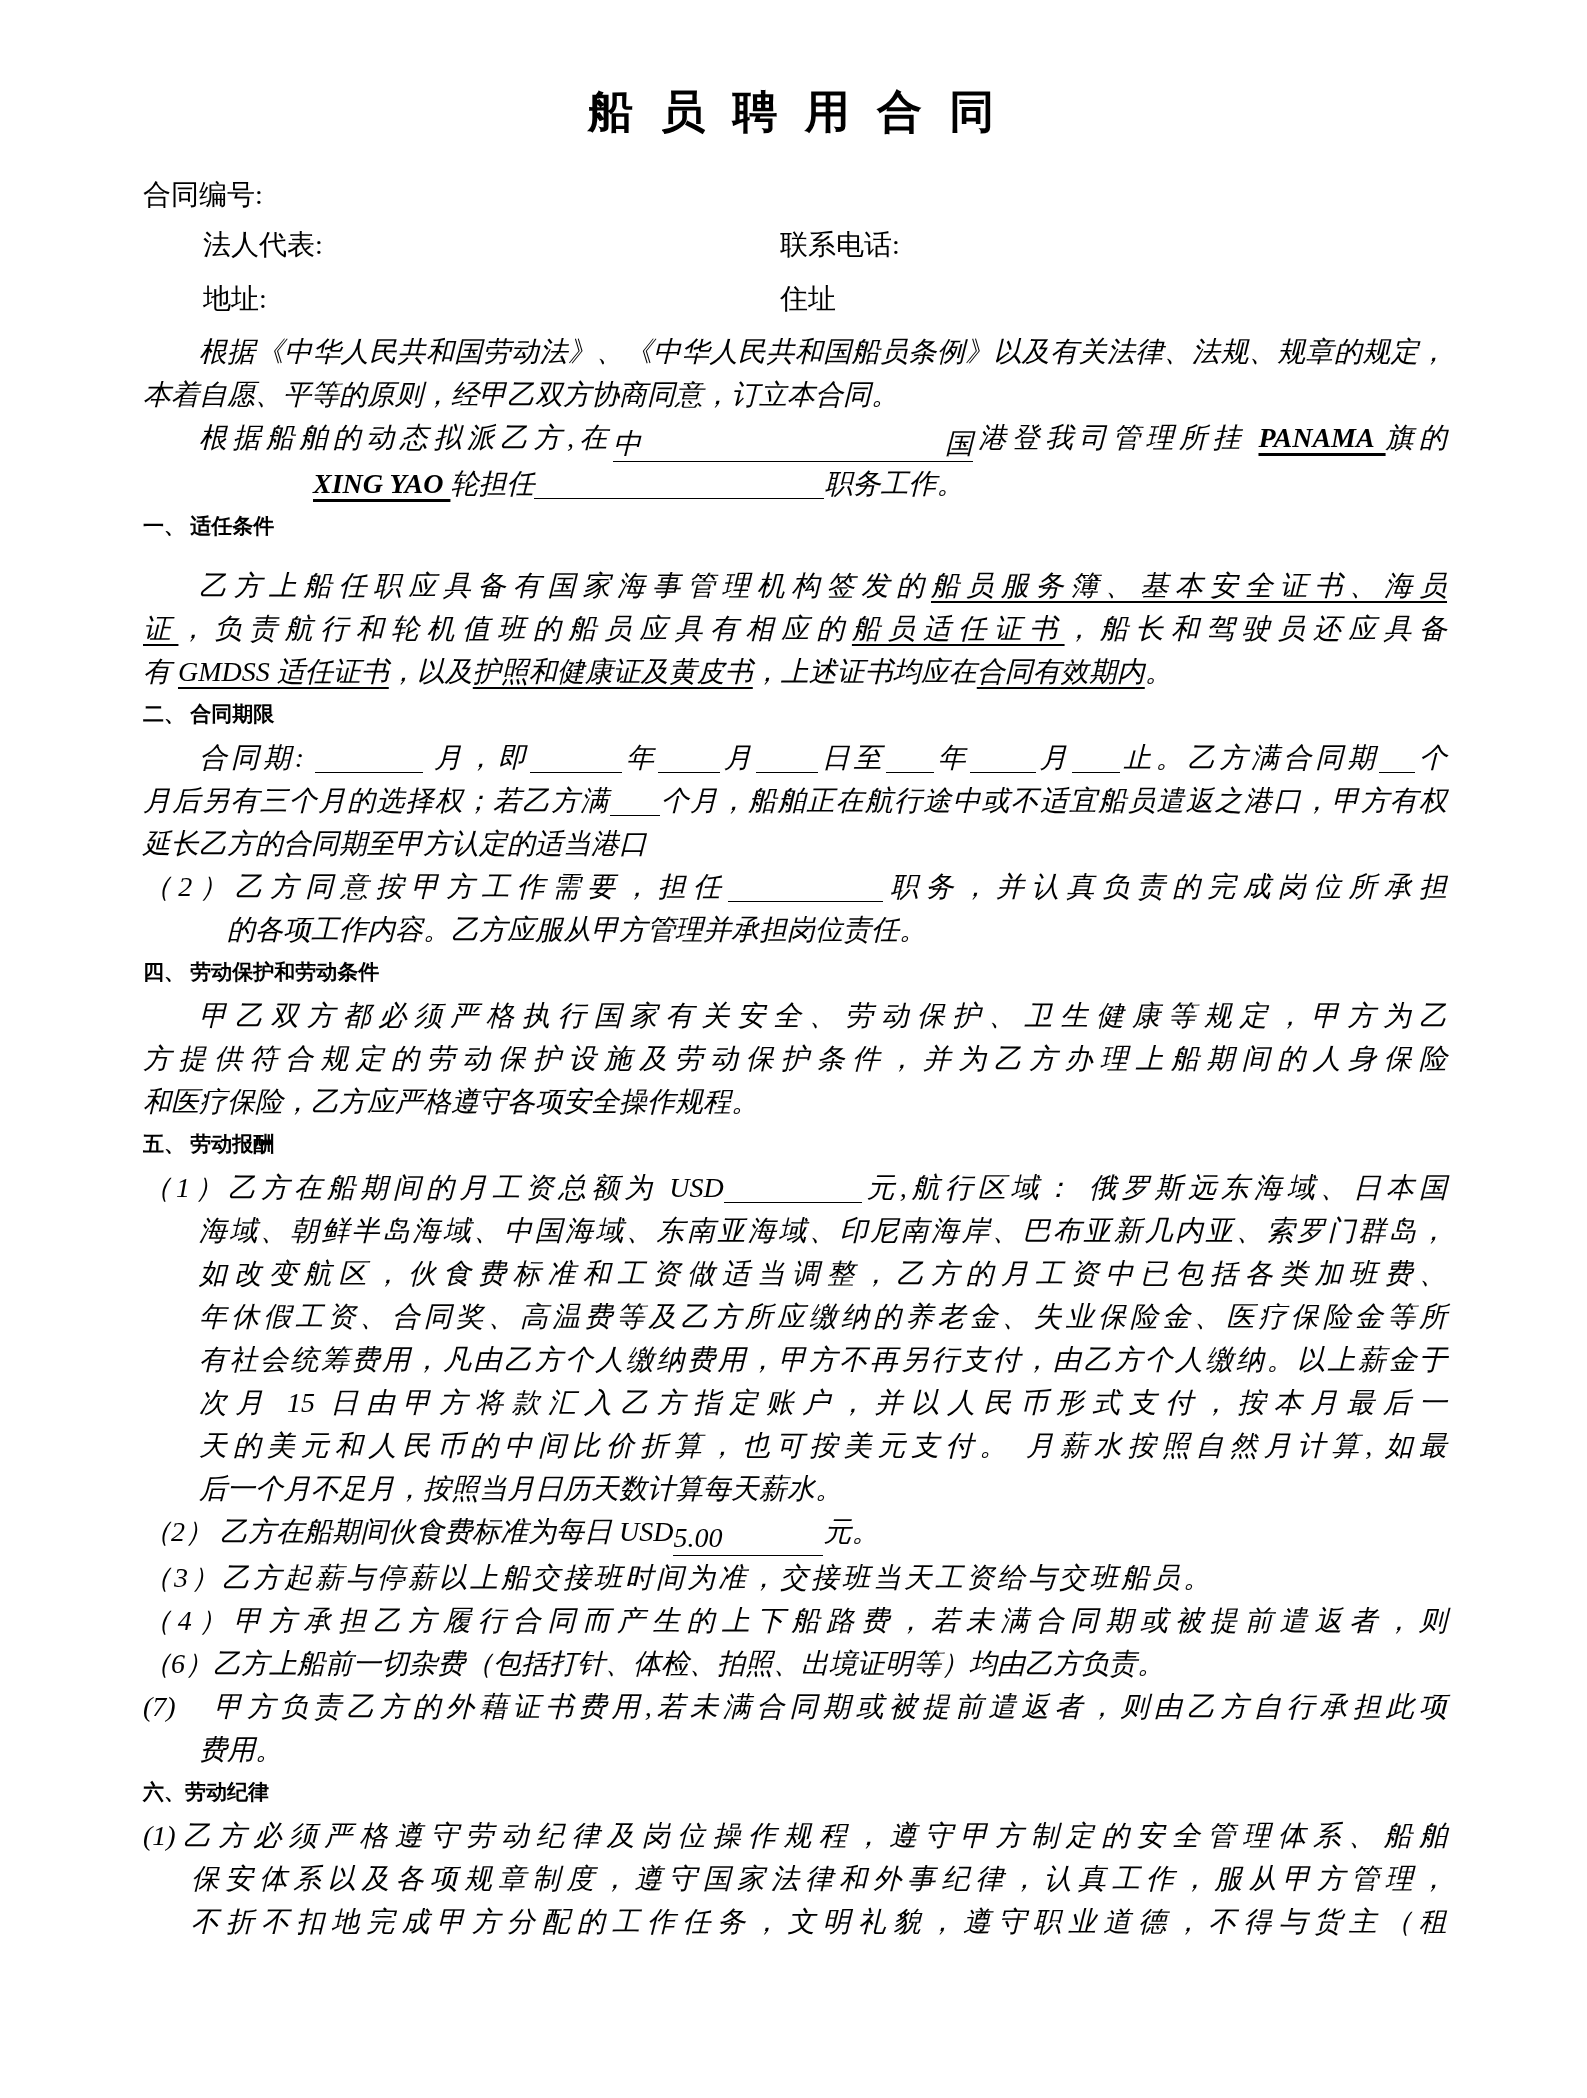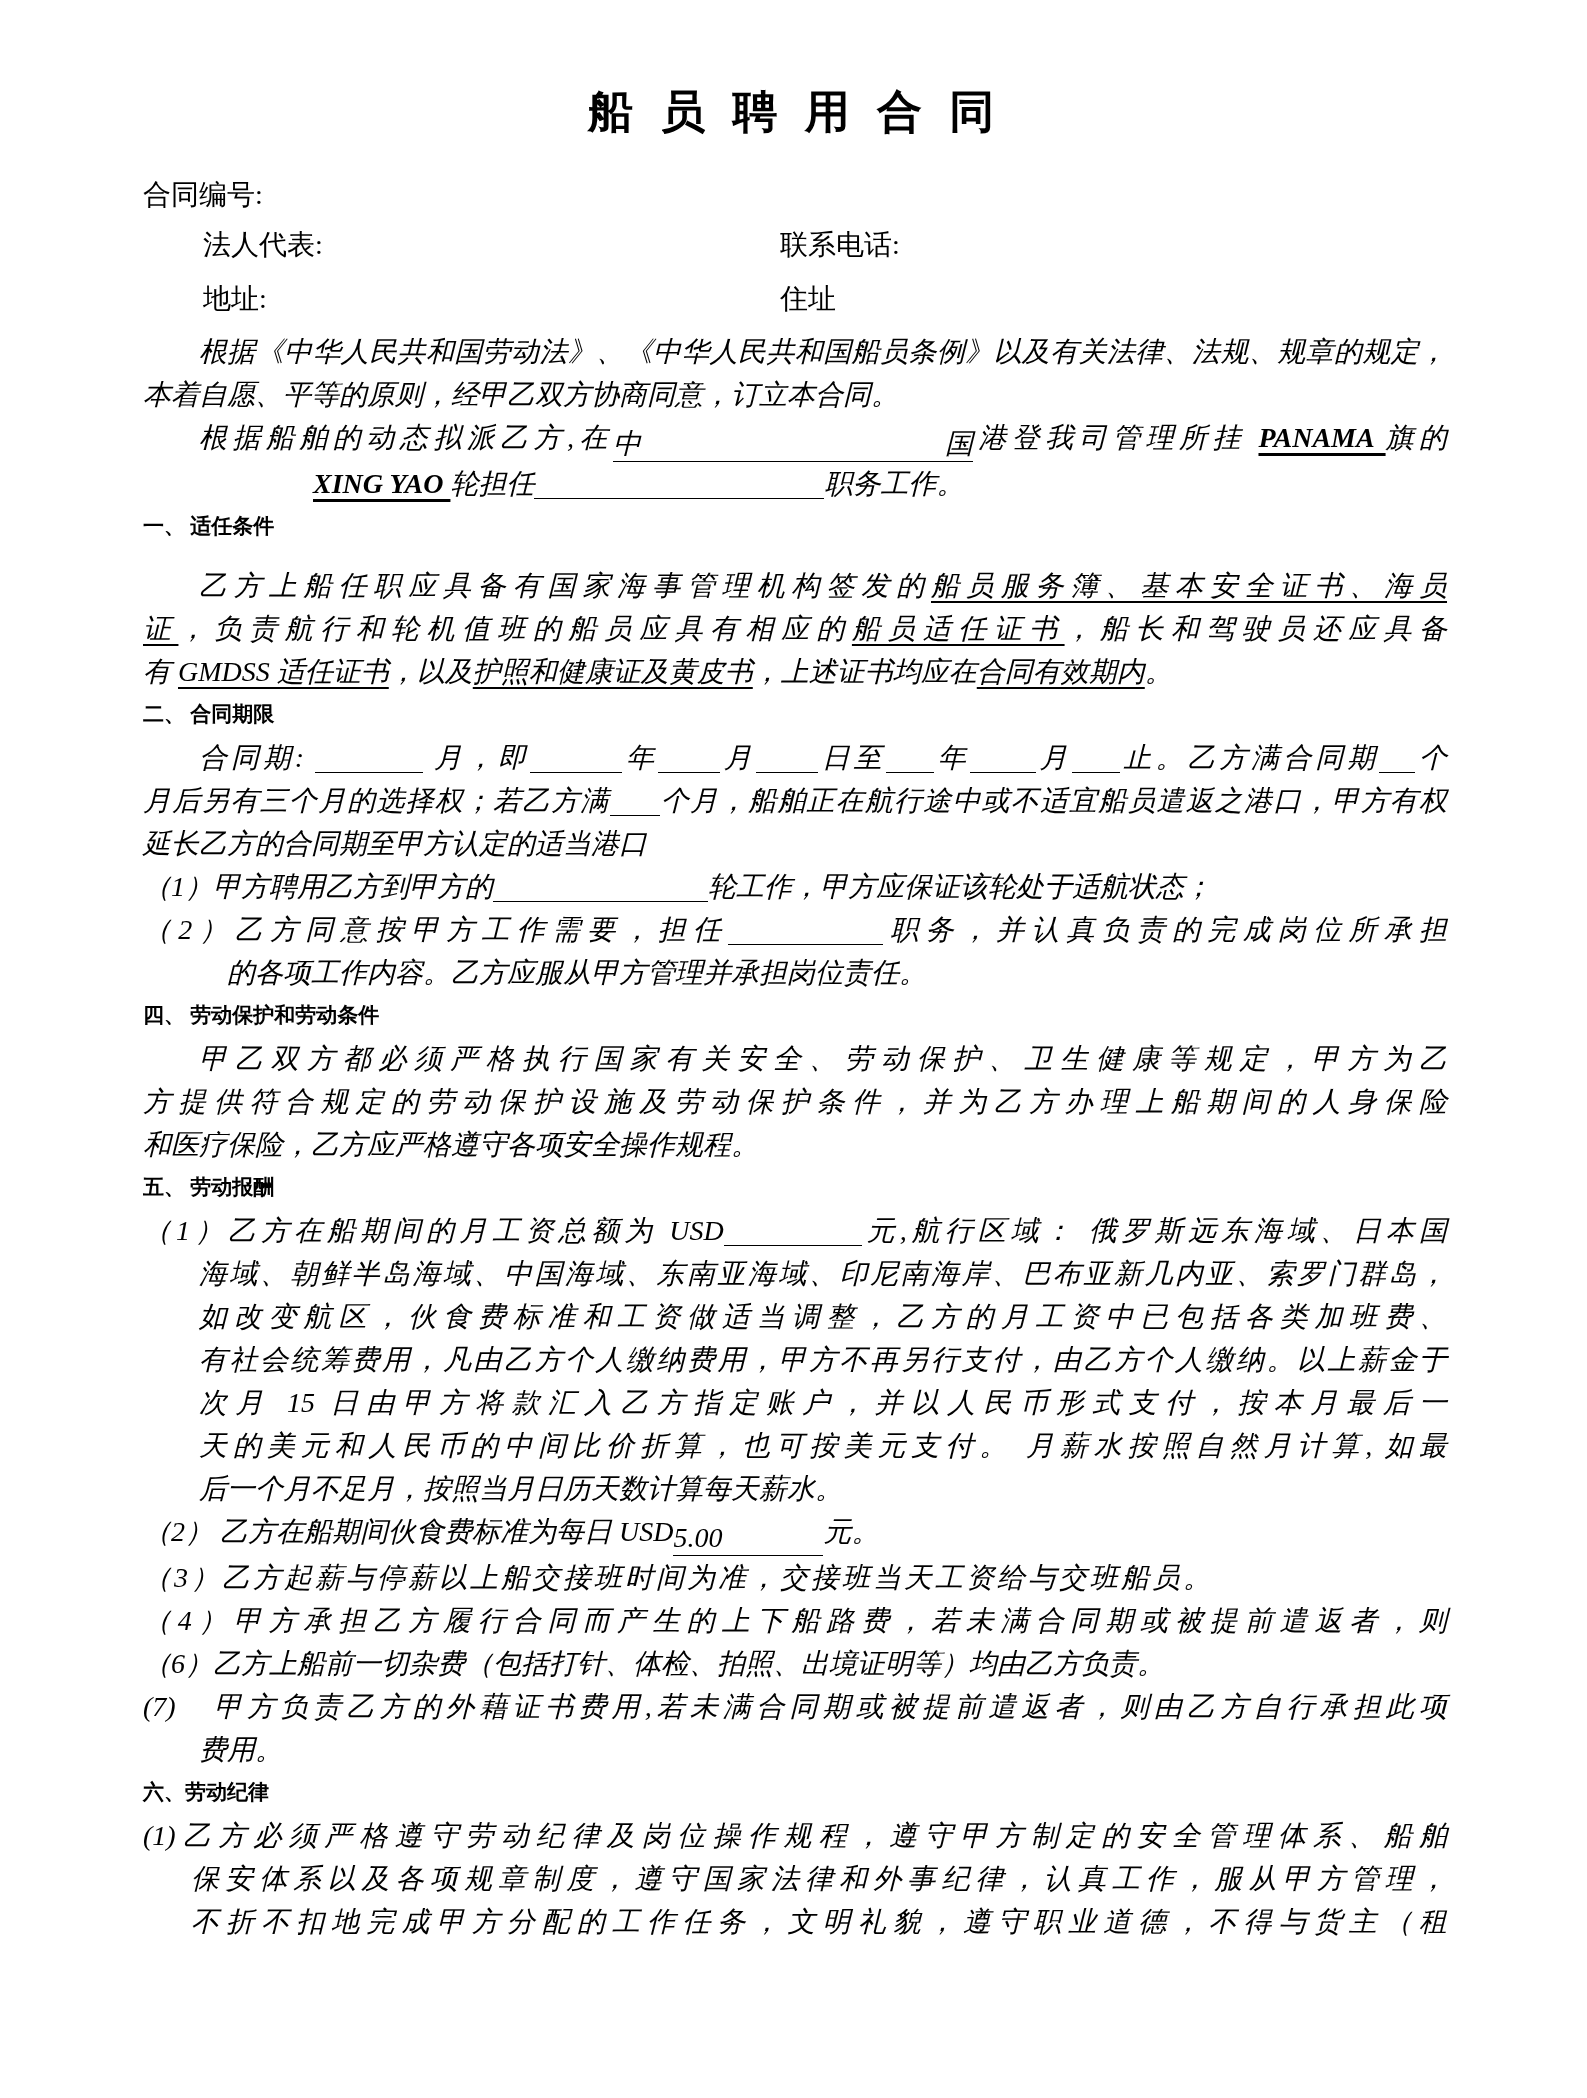--- a/index.html
+++ b/index.html
@@ -58,31 +58,31 @@
       <div class="line j" style="padding-left: 56px;"><span>根据船舶的动态拟派乙方,在</span><span class="blank" style="width: 360px;">中　　国</span><span>港登我司管理所挂 </span><span class="b u">PANAMA </span><span>旗的</span></div>
       <div class="line" style="padding-left: 170px;"><span class="b u">XING YAO </span><span>轮担任</span><span class="blank" style="width: 290px;"></span><span>职务工作。</span></div>
       <div class="heading">一、 适任条件</div>
       <div class="line j" style="padding-left: 56px; margin-top: 16px;"><span>乙方上船任职应具备有国家海事管理机构签发的</span><span class="u">船员服务簿、基本安全证书、海员</span></div>
       <div class="line j"><span class="u">证</span><span>，负责航行和轮机值班的船员应具有相应的</span><span class="u">船员适任证书</span><span>，船长和驾驶员还应具备</span></div>
       <div class="line"><span>有 </span><span class="u">GMDSS 适任证书</span><span>，以及</span><span class="u">护照和健康证及黄皮书</span><span>，上述证书均应在</span><span class="u">合同有效期内</span><span>。</span></div>
       <div class="heading">二、 合同期限</div>
       <div class="line j" style="padding-left: 56px;"><span>合同期: </span><span class="blank" style="width: 108px;"></span><span> 月，即</span><span class="blank" style="width: 92px;"></span><span>年</span><span class="blank" style="width: 62px;"></span><span>月</span><span class="blank" style="width: 62px;"></span><span>日至</span><span class="blank" style="width: 48px;"></span><span>年</span><span class="blank" style="width: 66px;"></span><span>月</span><span class="blank" style="width: 48px;"></span><span>止。乙方满合同期</span><span class="blank" style="width: 36px;"></span><span>个</span></div>
       <div class="line j"><span>月后另有三个月的选择权；若乙方满</span><span class="blank" style="width: 50px;"></span><span>个月，船舶正在航行途中或不适宜船员遣返之港口，甲方有权</span></div>
       <div class="line"><span>延长乙方的合同期至甲方认定的适当港口</span></div>
-      <div class="line"><span>（1）甲方聘用乙方到甲方的</span><span class="blank" style="width: 215px;"></span><span>轮工作，甲方应保证该轮处于适航状态；</span></div>
       <div class="line j"><span>（2）乙方同意按甲方工作需要，担任</span><span class="blank" style="width: 155px;"></span><span>职务，并认真负责的完成岗位所承担</span></div>
       <div class="line" style="padding-left: 84px;"><span>的各项工作内容。乙方应服从甲方管理并承担岗位责任。</span></div>
       <div class="heading">四、 劳动保护和劳动条件</div>
       <div class="line j" style="padding-left: 56px;"><span>甲乙双方都必须严格执行国家有关安全、劳动保护、卫生健康等规定，甲方为乙</span></div>
       <div class="line j"><span>方提供符合规定的劳动保护设施及劳动保护条件，并为乙方办理上船期间的人身保险</span></div>
       <div class="line"><span>和医疗保险，乙方应严格遵守各项安全操作规程。</span></div>
       <div class="heading">五、 劳动报酬</div>
       <div class="line j"><span>（1）乙方在船期间的月工资总额为 USD</span><span class="blank" style="width: 138px;"></span><span>元,航行区域： 俄罗斯远东海域、日本国</span></div>
       <div class="line j" style="padding-left: 56px;"><span>海域、朝鲜半岛海域、中国海域、东南亚海域、印尼南海岸、巴布亚新几内亚、索罗门群岛，</span></div>
       <div class="line j" style="padding-left: 56px;"><span>如改变航区，伙食费标准和工资做适当调整，乙方的月工资中已包括各类加班费、</span></div>
+      <div class="line j" style="padding-left: 56px;"><span>年休假工资、合同奖、高温费等及乙方所应缴纳的养老金、失业保险金、医疗保险金等所</span></div>
       <div class="line j" style="padding-left: 56px;"><span>有社会统筹费用，凡由乙方个人缴纳费用，甲方不再另行支付，由乙方个人缴纳。以上薪金于</span></div>
       <div class="line j" style="padding-left: 56px;"><span>次月 15 日由甲方将款汇入乙方指定账户，并以人民币形式支付，按本月最后一</span></div>
       <div class="line j" style="padding-left: 56px;"><span>天的美元和人民币的中间比价折算，也可按美元支付。 月薪水按照自然月计算, 如最</span></div>
       <div class="line" style="padding-left: 56px;"><span>后一个月不足月，按照当月日历天数计算每天薪水。</span></div>
       <div class="line"><span>（2） 乙方在船期间伙食费标准为每日 USD</span><span class="blank" style="width: 150px;">5.00</span><span>元。</span></div>
       <div class="line"><span style="letter-spacing: 3px;">（3）乙方起薪与停薪以上船交接班时间为准，交接班当天工资给与交班船员。</span></div>
       <div class="line j"><span>（4）甲方承担乙方履行合同而产生的上下船路费，若未满合同期或被提前遣返者，则</span></div>
       <div class="line"><span>（6）乙方上船前一切杂费（包括打针、体检、拍照、出境证明等）均由乙方负责。</span></div>
       <div class="line j"><span>(7)　甲方负责乙方的外藉证书费用,若未满合同期或被提前遣返者，则由乙方自行承担此项</span></div>
       <div class="line" style="padding-left: 56px;"><span>费用。</span></div>

